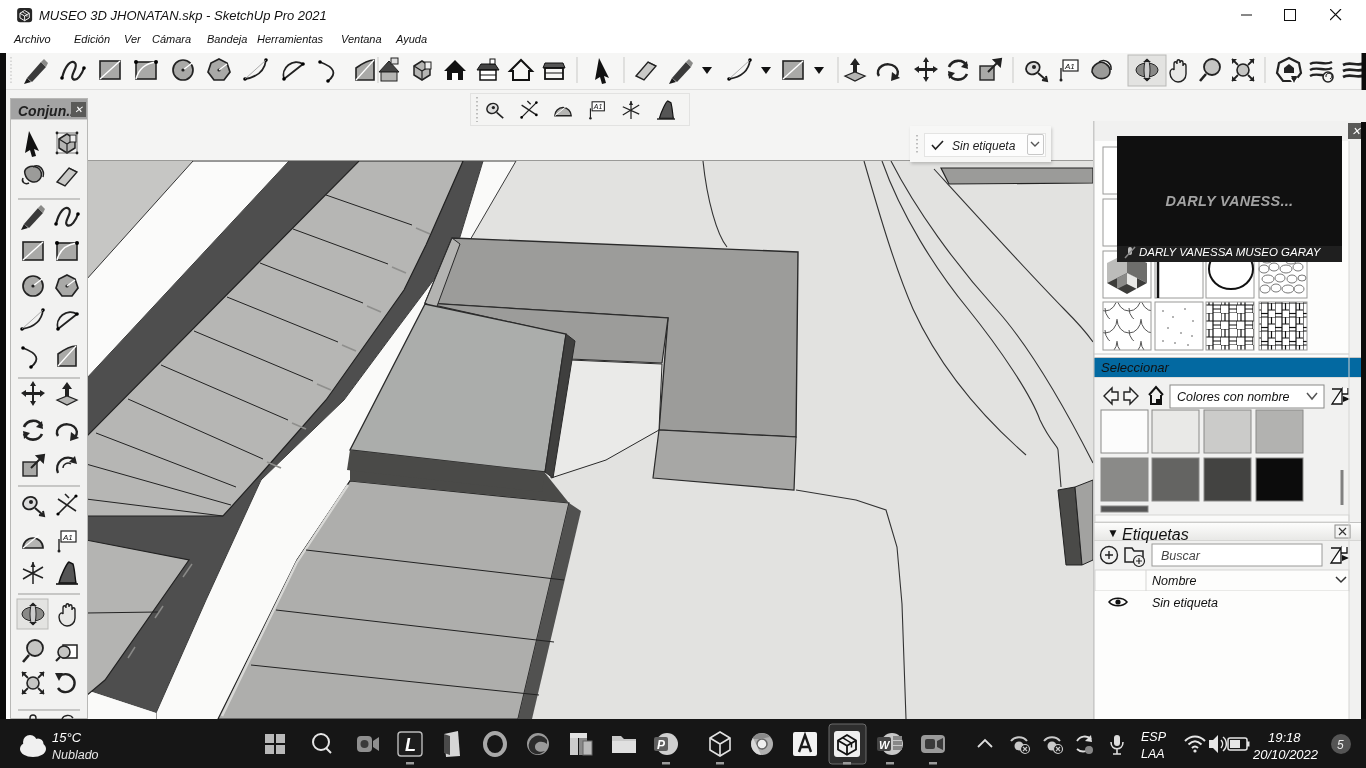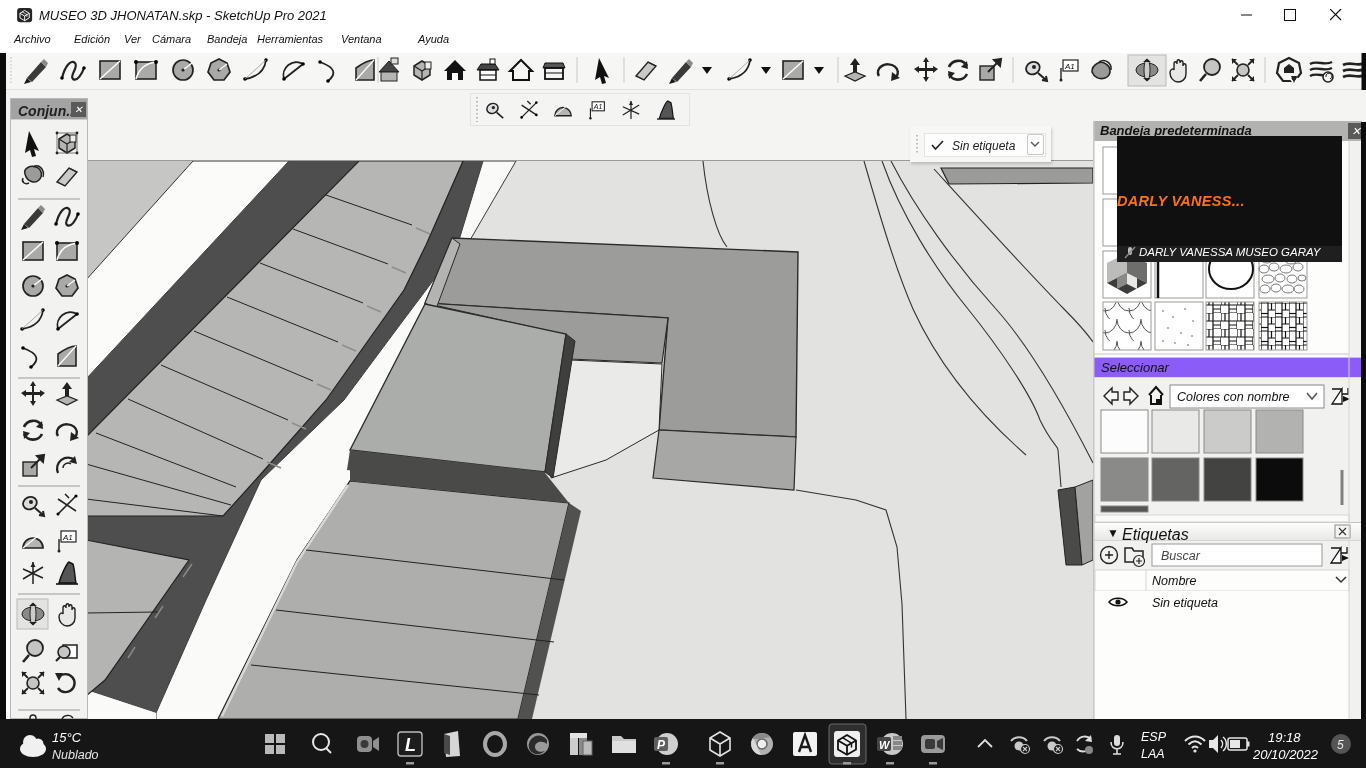--- a/index.html
+++ b/index.html
@@ -35,21 +35,21 @@
 #floatbar { left:470px; top:93px; width:220px; height:33px; background:#f4f4f3; border:1px solid #e2e2e1; }
 
 #etiqbar { left:910px; top:126px; width:141px; height:36px; background:#f7f7f6; box-shadow:1px 2px 3px rgba(0,0,0,0.18); }
 #etiqfield { left:14px; top:7px; width:122px; height:24px; background:#fdfdfd; border:1px solid #e4e4e3; }
 #etiqdd { left:117px; top:8px; width:17px; height:21px; background:#fdfdfd; border:1px solid #c8c8c8; border-radius:2px; }
 
 
 #rightpanel { left:1093px; top:121px; width:268px; height:598px; background:#f1f1f0; border-left:1px solid #c9c9c8; }
 #rp-title { left:0; top:0; width:268px; height:20px; background:#b2b2b0; font-size:13px; font-weight:bold; color:#111; padding:2px 0 0 6px; }
 #rp-x { left:254px; top:2px; width:16px; height:16px; background:#5a5a58; color:#fff; font-size:11px; text-align:center; line-height:16px; }
-#selhdr { left:0; top:236px; width:268px; height:21px; background:#8b5cf6; border-top:1px solid #c6c6c5; border-bottom:1px solid #dcdcda; font-size:13px; color:#111; padding:2px 0 0 7px; }
+#selhdr { left:0; top:236px; width:268px; height:21px; background:#0369a1; border-top:1px solid #c6c6c5; border-bottom:1px solid #dcdcda; font-size:13px; color:#111; padding:2px 0 0 7px; }
 #overlay { left:24px; top:15px; width:226px; height:126px; background:#111111; }
 #etiqhdr { left:0; top:401px; width:268px; height:19px; background:linear-gradient(#fdfdfc,#e8e8e6); border-top:1px solid #c2c2c1; border-bottom:1px solid #d6d6d4; font-size:12px; color:#111; }
 
 
 #taskbar { left:0; top:719px; width:1366px; height:49px; background:#161616; color:#fff; }
 </style>
 </head>
 <body>
 <div id="screen">
 
@@ -80,21 +80,21 @@
     </div>
 
   <div id="menubar" class="abs">
     <span style="left:14px">Archivo</span>
     <span style="left:74px">Edición</span>
     <span style="left:124px">Ver</span>
     <span style="left:152px">Cámara</span>
     <span style="left:207px">Bandeja</span>
     <span style="left:257px">Herramientas</span>
     <span style="left:341px">Ventana</span>
-    <span style="left:418px">Ayuda</span>
+    <span style="left:396px">Ayuda</span>
   </div>
 
   <div id="toolbar" class="abs"></div>
   <svg id="tbicons" class="abs" style="left:0;top:53px" width="1366" height="37" viewBox="0 0 1366 37">
     <defs>
       <g id="i-pencil">
           <path d="M-9,8 L5,-8 L10,-3 L-4,12 Z" fill="#3a3a3a"></path>
           <path d="M-9,8 L-12,14 L-5,12 Z" fill="#1a1a1a"></path>
           <path d="M5,-8 L8,-11 L12,-7 L10,-3 Z" fill="#8a8a88"></path>
         </g>
@@ -592,21 +592,20 @@
       </g>
     <g transform="translate(57,563)">
         <use href="#l-prev"></use>
       </g>
     <line x1="8" y1="590" x2="70" y2="590" stroke="#9b9b99" stroke-width="1"></line>
     <circle cx="23" cy="598" r="3" fill="none" stroke="#222" stroke-width="1.4"></circle>
     <path d="M52,599 a6,5 0 0 1 11,-1" fill="none" stroke="#222" stroke-width="1.4"></path>
   </svg>
 
   <div id="rightpanel" class="abs">
-    <div id="rp-title" class="abs">Bandeja predeterminada</div>
     <div id="rp-x" class="abs">✕</div>
     <div id="selhdr" class="abs">Seleccionar</div>
     <div id="etiqhdr" class="abs">
         <span style="position:absolute;left:13px;top:3px">▼</span>
         <span style="position:absolute;left:28px;top:3px;font-size:16px">Etiquetas</span>
       </div>
   </div>
   <svg id="rpicons" class="abs" style="left:1093px;top:121px" width="268" height="598" viewBox="0 0 268 598">
     <defs>
       <pattern id="p-basket" width="16" height="16" patternUnits="userSpaceOnUse">
@@ -749,21 +748,21 @@
         <circle cx="0" cy="0" r="2.6" fill="#111"></circle>
       </g>
     <text x="59" y="486" font-size="12.5" fill="#111" font-family="Liberation Sans">Sin etiqueta</text>
 
     <line x1="1" y1="0" x2="1" y2="598" stroke="#c9c9c8"></line>
     <line x1="256" y1="20" x2="256" y2="598" stroke="#d5d5d3"></line>
   </svg>
   <div id="rightstrip" class="abs"></div>
 
   <div id="overlay" class="abs" style="left:1117px;top:136px;width:225px;height:126px;background:#101010">
-    <div class="abs" style="left:0;top:57px;width:225px;color:#f97316;font-size:14.5px;font-weight:bold;letter-spacing:0.3px">DARLY VANESS...</div>
+    <div class="abs" style="left:0;top:57px;width:225px;text-align:center;color:#a3a3a3;font-size:14.5px;font-weight:bold;letter-spacing:0.3px">DARLY VANESS...</div>
     <div class="abs" style="left:0;top:110px;width:225px;height:16px;background:#1f1f1f"></div>
     <div class="abs" style="left:22px;top:110px;color:#fff;font-size:11.5px">DARLY VANESSA MUSEO GARAY</div>
     <svg class="abs" style="left:6px;top:110px" width="14" height="14" viewBox="0 0 14 14">
         <path d="M5 3 a2 2 0 0 1 4 0 v4 a2 2 0 0 1 -4 0 z" fill="#bbb"></path>
         <path d="M2 12 L12 1" stroke="#888" stroke-width="1.5"></path>
       </svg>
   </div>
 
   <div id="taskbar" class="abs"></div>
   <svg id="tbaricons" class="abs" style="left:0;top:719px" width="1366" height="49" viewBox="0 0 1366 49">

